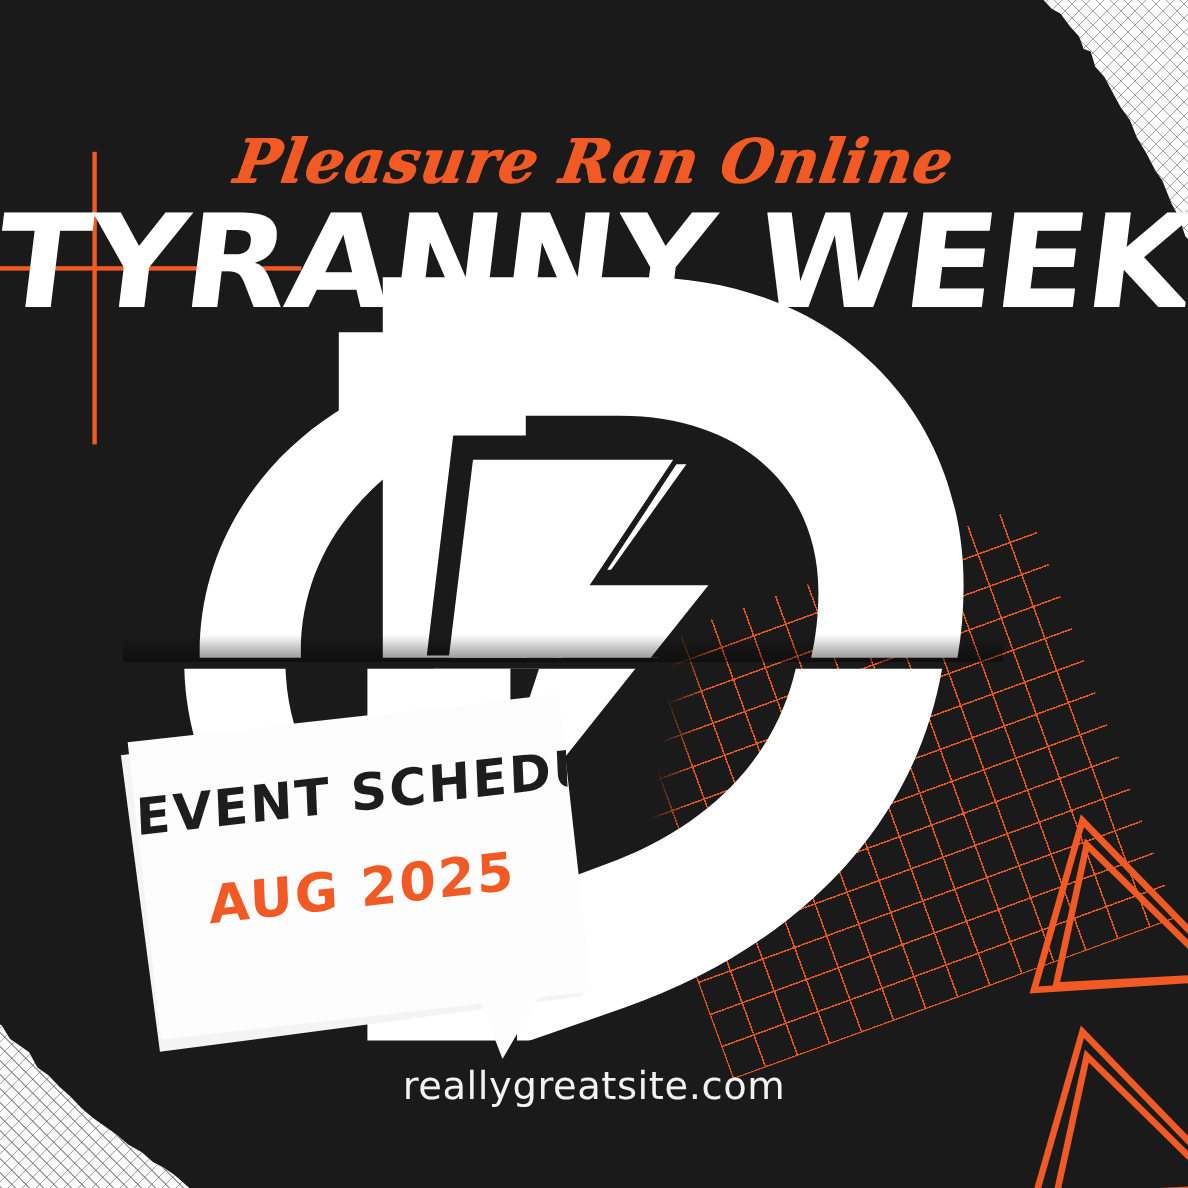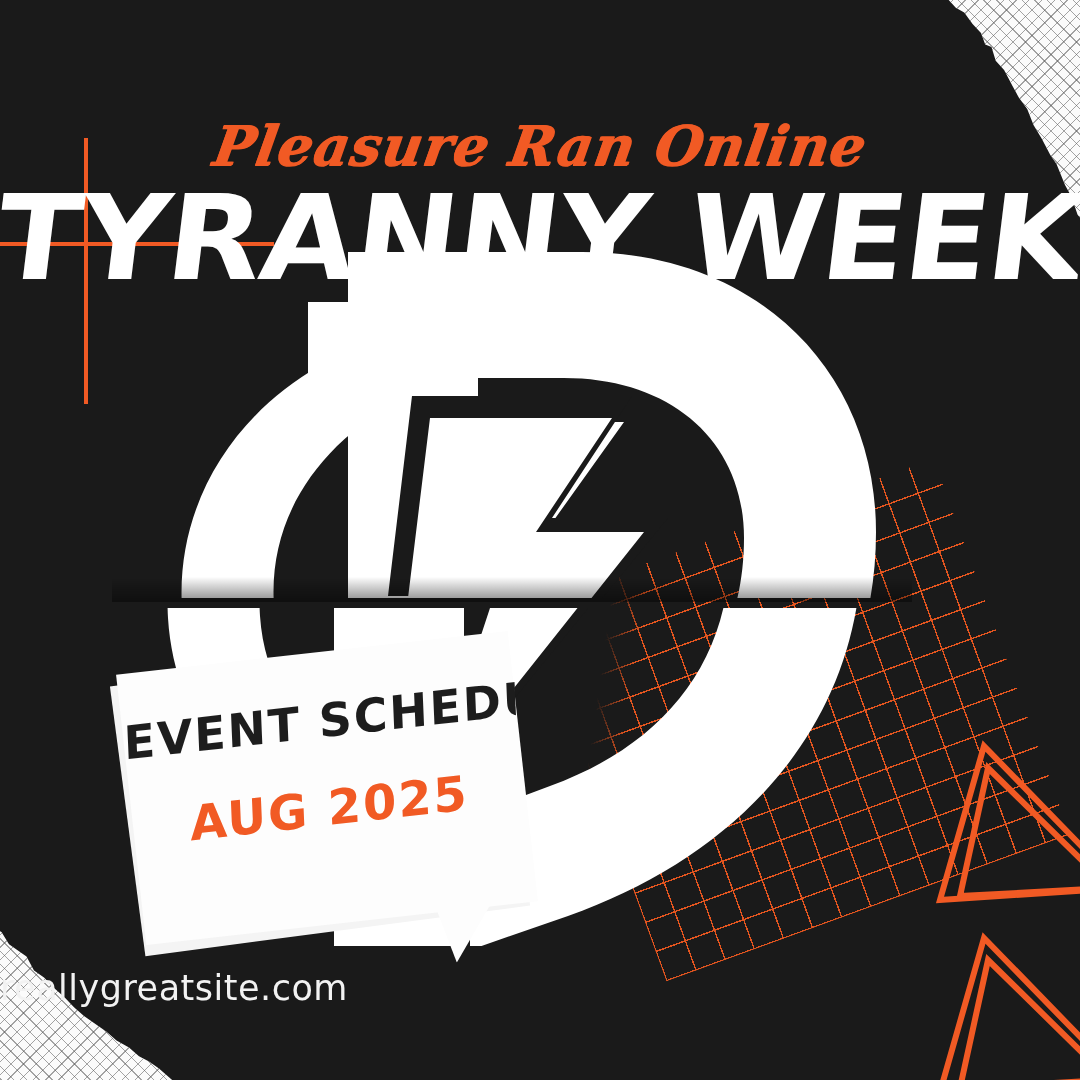--- a/index.html
+++ b/index.html
@@ -188,21 +188,21 @@
       radial-gradient(circle at 15% 25%, transparent 0 1.9px, #000 2.1px),
       radial-gradient(circle at 55% 65%, transparent 0 1.6px, #000 1.8px),
       radial-gradient(circle at 80% 15%, transparent 0 2.0px, #000 2.2px),
       radial-gradient(circle at 30% 88%, transparent 0 1.7px, #000 1.9px);
     mask-size:18px 16px,14px 20px,22px 18px,16px 14px;
     mask-repeat:repeat;
   }
 
   
   #website{
-    position:absolute;left:0;top:968px;width:1080px;
+    position:absolute;left:0;top:968px;width:1080px;text-align:center;
     color:#f2f2f2;font-size:35px;font-weight:400;letter-spacing:.5px;
     font-family:"DejaVu Sans", sans-serif;
   }
 </style>
 </head>
 <body>
 
 <div id="poster">
 
   <div class="paper" id="paper-tr"></div>

